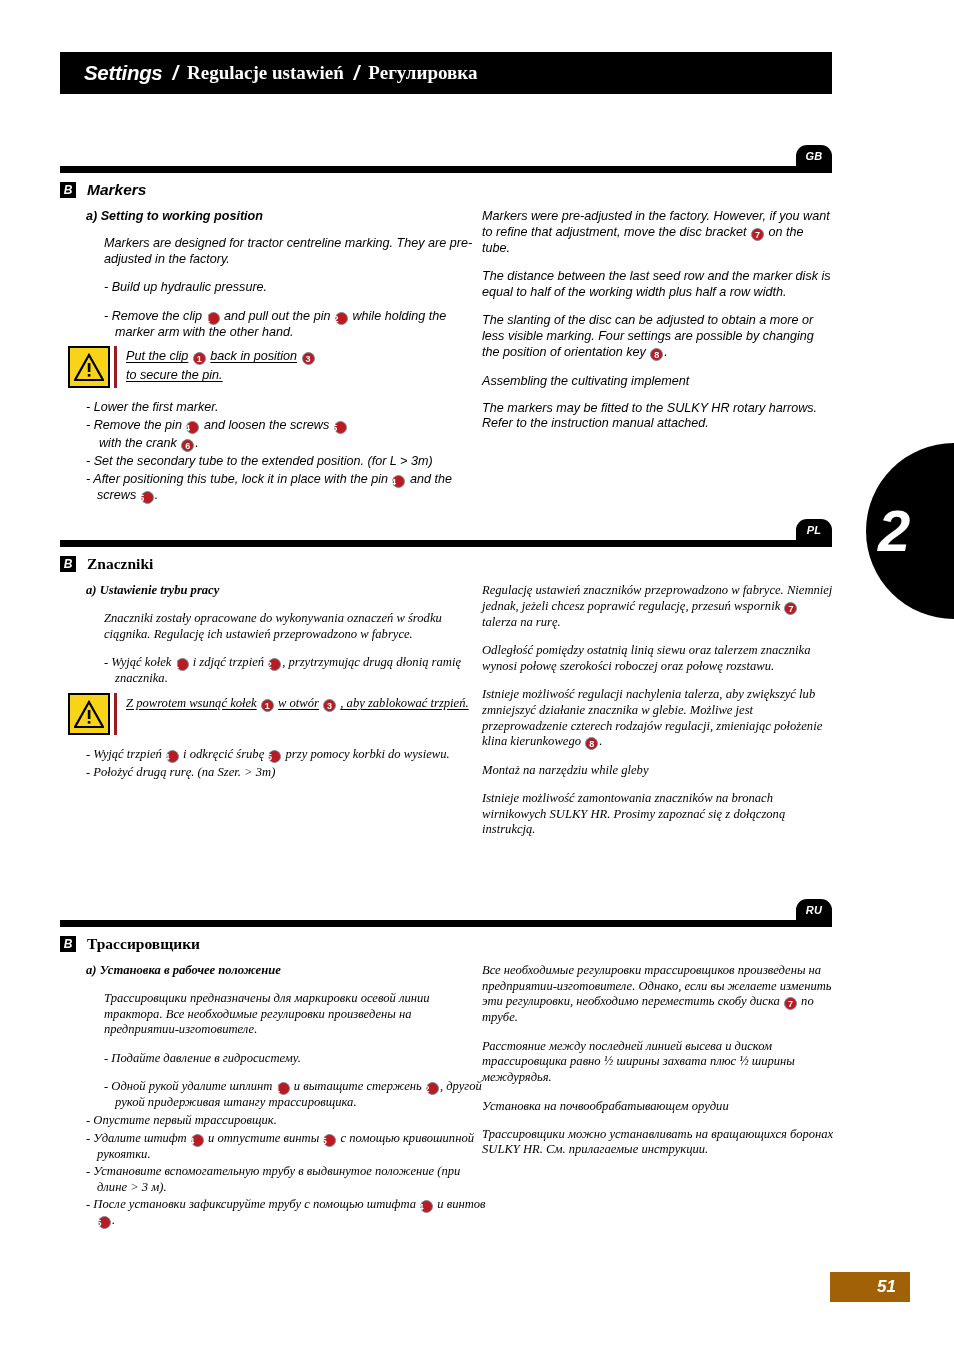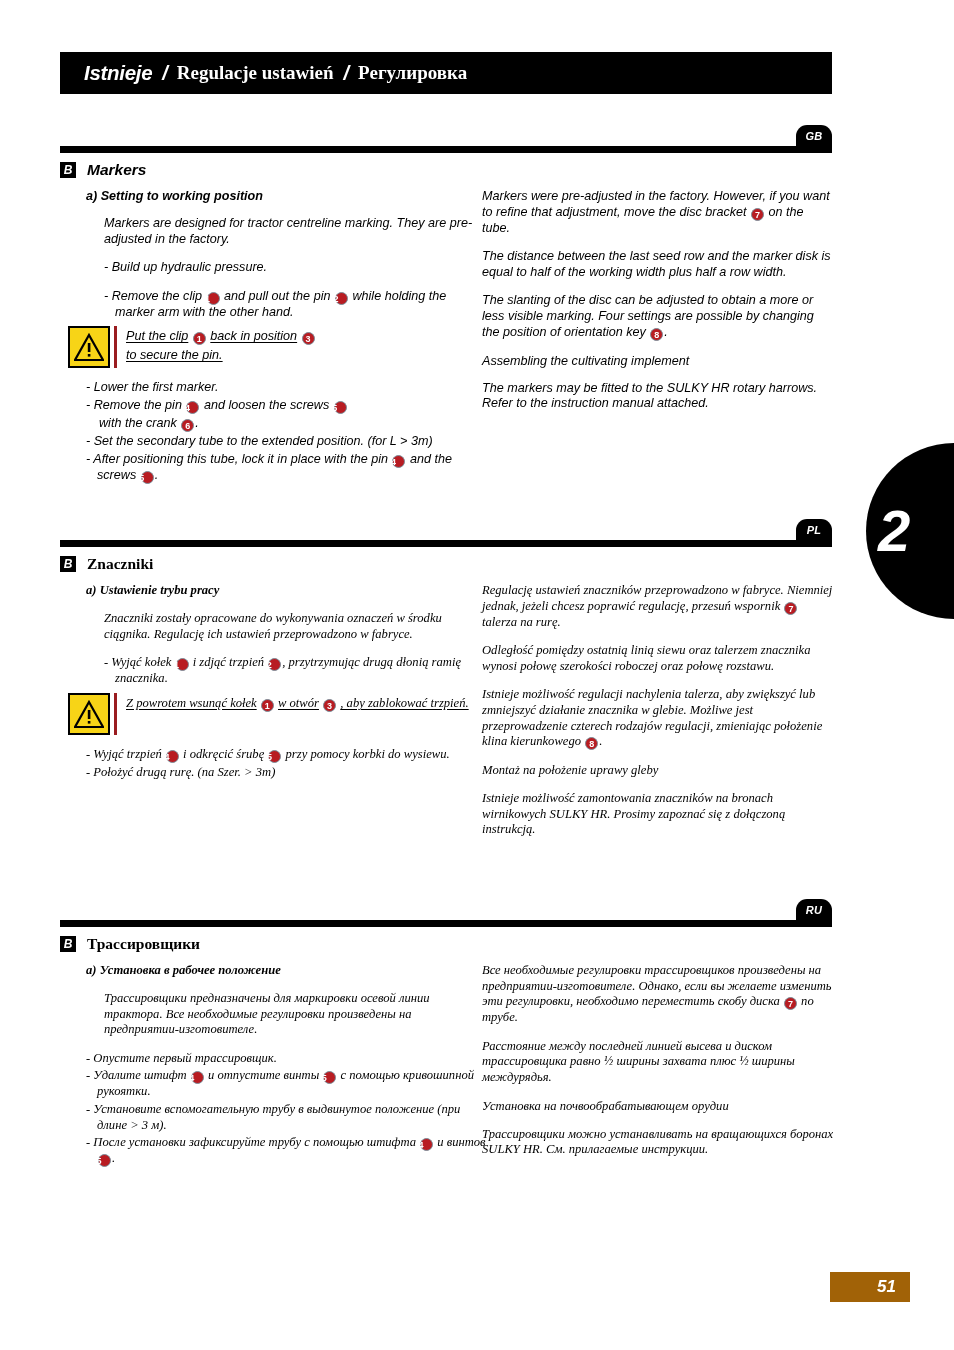--- a/index.html
+++ b/index.html
@@ -256,28 +256,28 @@
     text-align: right;
     line-height: 30px;
     padding-right: 14px;
     box-sizing: border-box;
   }
 </style>
 </head>
 <body>
 
 <div class="header-bar">
-  <span class="hdr-settings">Istnieje</span>
+  <span class="hdr-settings">Settings</span>
   <span class="hdr-sep">/</span>
   <span class="hdr-pl">Regulacje ustawień</span>
   <span class="hdr-sep">/</span>
   <span class="hdr-ru">Регулировка</span>
 </div>
 
-<div class="section" style="top:146px;">
+<div class="section" style="top:166px;">
   <div class="lang-tab" style="left:736px; top:-21px;">GB</div>
   <div class="sec-rule"></div>
   <div class="sec-title-row">
     <div class="letter-box">B</div>
     <div class="sec-title sans">Markers</div>
   </div>
 
   <div class="cols" style="height:360px;">
     <div class="col-left">
       <div class="sub-head sans">a) Setting to working position</div>
@@ -406,38 +406,47 @@
       <div class="para serif">
         <span>Regulację ustawień znaczników przeprowadzono w fabryce. Niemniej jednak, jeżeli chcesz poprawić regulację, przesuń wspornik</span>
         <span class="num">7</span>
         <span>talerza na rurę.</span>
       </div>
       <div class="para serif">Odległość pomiędzy ostatnią linią siewu oraz talerzem znacznika wynosi połowę szerokości roboczej oraz połowę rozstawu.</div>
       <div class="para serif">
         <span>Istnieje możliwość regulacji nachylenia talerza, aby zwiększyć lub zmniejszyć działanie znacznika w glebie. Możliwe jest przeprowadzenie czterech rodzajów regulacji, zmieniając położenie klina kierunkowego</span>
         <span class="num">8</span><span>.</span>
       </div>
-      <div class="rt-head serif">Montaż na położenie uprawy gleby</div>
+      <div class="rt-head serif">Montaż na narzędziu while gleby</div>
       <div class="para serif">Istnieje możliwość zamontowania znaczników na bronach wirnikowych SULKY HR. Prosimy zapoznać się z dołączoną instrukcją.</div>
     </div>
   </div>
 </div>
 
 <div class="section" style="top:920px;">
   <div class="lang-tab" style="left:736px; top:-21px;">RU</div>
   <div class="sec-rule"></div>
   <div class="sec-title-row">
     <div class="letter-box">B</div>
     <div class="sec-title serif">Трассировщики</div>
   </div>
 
   <div class="cols" style="height:340px;">
     <div class="col-left">
       <div class="sub-head serif">a) Установка в рабочее положение</div>
       <div class="para serif indent">Трассировщики предназначены для маркировки осевой линии трактора. Все необходимые регулировки произведены на предприятии-изготовителе.</div>
+      <div class="bullets">
+        <div class="bullet serif gap"><span>- Подайте давление в гидросистему.</span></div>
+        <div class="bullet serif">
+          <span>- Одной рукой удалите шплинт</span>
+          <span class="num">1</span>
+          <span>и вытащите стержень</span>
+          <span class="num">2</span><span>, другой рукой придерживая штангу трассировщика.</span>
+        </div>
+      </div>
 
 
       <div class="bullets flush">
         <div class="bullet serif"><span>- Опустите первый трассировщик.</span></div>
         <div class="bullet serif">
           <span>- Удалите штифт</span>
           <span class="num">4</span>
           <span>и отпустите винты</span>
           <span class="num">5</span>
           <span>с помощью кривошипной рукоятки.</span>

